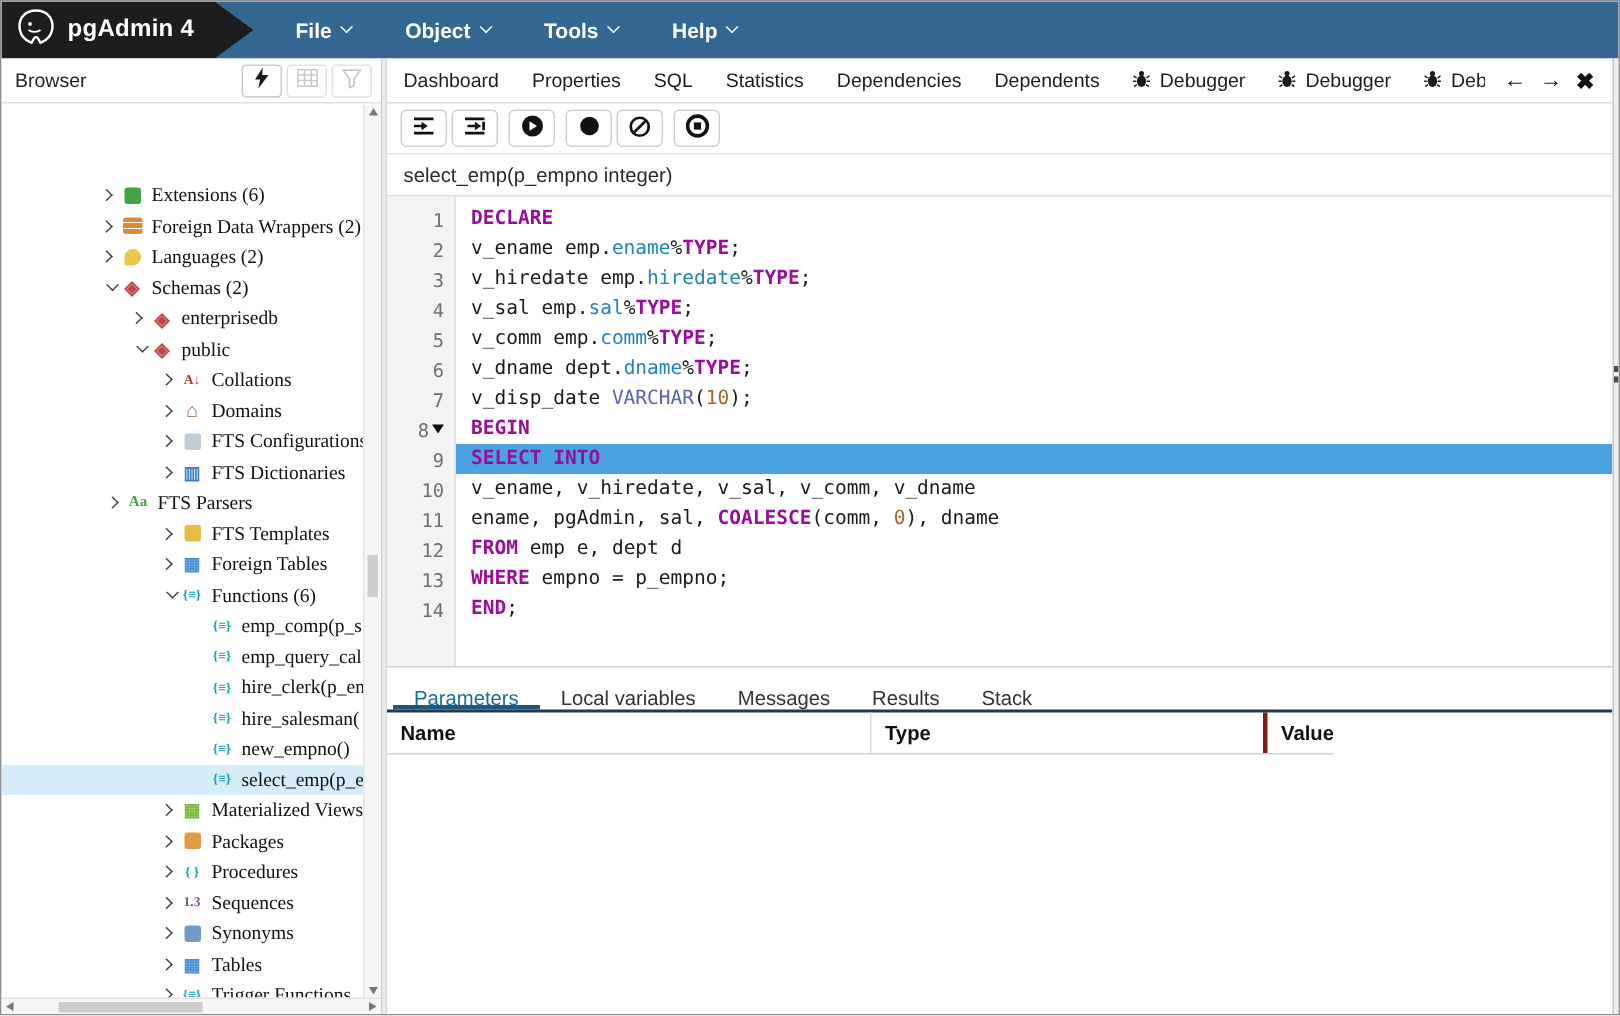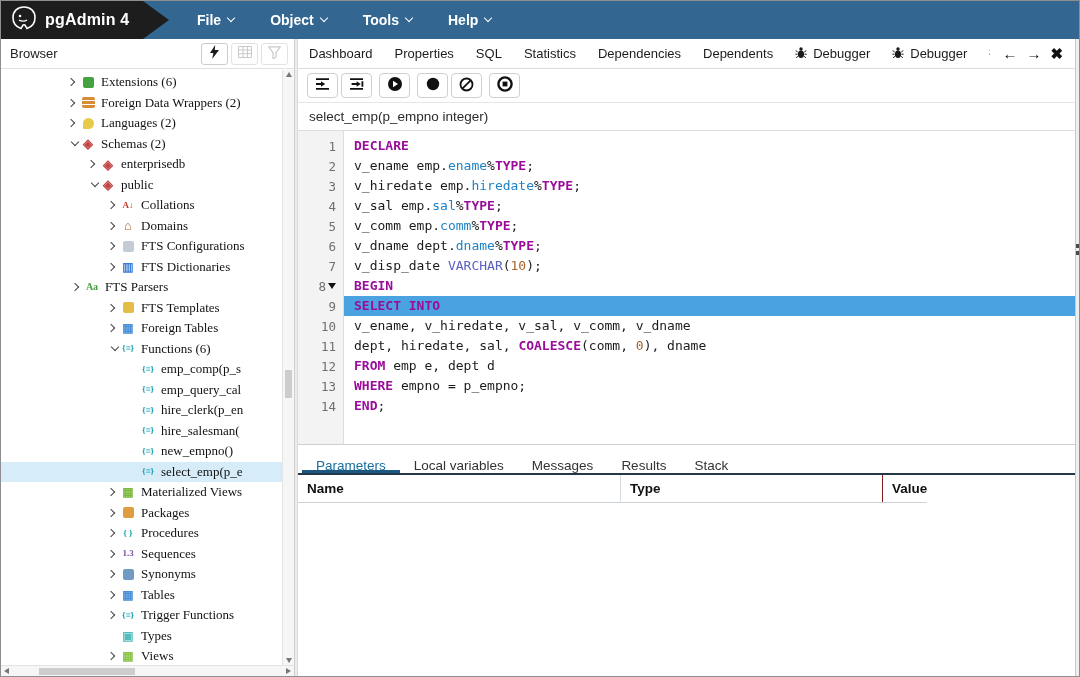--- a/index.html
+++ b/index.html
@@ -15,22 +15,22 @@
   .menus{display:flex;align-items:center;color:#fff;font-size:14px;font-weight:600;gap:36px;padding-left:26px;}
   .menu-item{display:flex;align-items:center;cursor:default;}
   .chev{display:inline-block;width:6px;height:6px;border-right:1.7px solid currentColor;
     border-bottom:1.7px solid currentColor;transform:rotate(45deg);margin-left:7px;margin-top:-4px;}
   .chev.right{transform:rotate(-45deg);margin:0;}
 
   
   .app-body{display:flex;height:637px;}
 
   
-  .sidebar{width:294px;flex:none;border-right:1px solid #cfcfcf;display:flex;flex-direction:column;
-    position:relative;overflow:hidden;background:#fff;}
+  .sidebar{width:254px;flex:none;border-right:1px solid #cfcfcf;display:flex;flex-direction:column;
+    position:relative;overflow:hidden;background:#fff;gap:48px;}
   .sidebar-header{height:30px;flex:none;border-bottom:1px solid #e0e0e0;display:flex;align-items:center;
     justify-content:space-between;padding:0 6px 0 9px;}
   .sidebar-title{font-size:13px;color:#222;}
   .tools{display:flex;gap:3px;}
   .tool-btn{width:27px;height:22px;border:1px solid #ccc;border-radius:3px;background:#fff;display:flex;
     align-items:center;justify-content:center;padding:0;}
   .tool-btn.disabled{opacity:.55;}
   .tree{flex:1;overflow:hidden;padding-top:3px;font-family:Liberation Serif, serif;}
   .tree-row{height:20.5px;display:flex;align-items:center;font-size:13px;color:#111;white-space:nowrap;}
   .tree-row.sel{background:#d6ecf8;}
@@ -92,21 +92,21 @@
 
   .bottom-tabs{height:30px;flex:none;display:flex;align-items:stretch;padding-left:4px;border-bottom:2px solid #25384a;}
   .btab{padding:0 14px;display:flex;align-items:flex-end;font-size:13.5px;color:#333;}
   .btab.active{color:#176e9e;box-shadow:inset 0 -3px 0 #1d567f;}
 
   .grid{flex:1;display:flex;font-size:13.5px;}
   .thead{height:28px;flex:none;display:flex;font-weight:bold;color:#111;border-bottom:1px solid #ccd3d9;}
   .cell{display:flex;align-items:center;padding-left:9px;overflow:hidden;white-space:nowrap;}
   .c0{width:322px;flex:none;}
   .c1{width:262px;flex:none;border-left:1px solid #d8dce1;}
-  .c2{flex:1;border-left:1px solid #7f1d1d;}
+  .c2{flex:1;border-left:3px solid #7f1d1d;}
   .trow{height:28px;flex:none;display:flex;background:#f2f5f8;color:#222;
     background-image:radial-gradient(circle,#dde2e9 1px,transparent 1.2px);background-size:6px 6px;
     border-bottom:1px solid #e4e8ec;}
 </style>
 </head>
 <body>
 
 <div class="window">
 
   <header class="app-header">
@@ -528,21 +528,21 @@
             <div class="code-line"><span class="tok-k">DECLARE</span></div>
             <div class="code-line"><span class="tok-d">v_ename emp.</span><span class="tok-p">ename</span><span class="tok-d">%</span><span class="tok-k">TYPE</span><span class="tok-d">;</span></div>
             <div class="code-line"><span class="tok-d">v_hiredate emp.</span><span class="tok-p">hiredate</span><span class="tok-d">%</span><span class="tok-k">TYPE</span><span class="tok-d">;</span></div>
             <div class="code-line"><span class="tok-d">v_sal emp.</span><span class="tok-p">sal</span><span class="tok-d">%</span><span class="tok-k">TYPE</span><span class="tok-d">;</span></div>
             <div class="code-line"><span class="tok-d">v_comm emp.</span><span class="tok-p">comm</span><span class="tok-d">%</span><span class="tok-k">TYPE</span><span class="tok-d">;</span></div>
             <div class="code-line"><span class="tok-d">v_dname dept.</span><span class="tok-p">dname</span><span class="tok-d">%</span><span class="tok-k">TYPE</span><span class="tok-d">;</span></div>
             <div class="code-line"><span class="tok-d">v_disp_date </span><span class="tok-t">VARCHAR</span><span class="tok-d">(</span><span class="tok-n">10</span><span class="tok-d">);</span></div>
             <div class="code-line"><span class="tok-k">BEGIN</span></div>
             <div class="code-line hl"><span class="tok-k">SELECT INTO</span></div>
             <div class="code-line"><span class="tok-d">v_ename, v_hiredate, v_sal, v_comm, v_dname</span></div>
-            <div class="code-line"><span class="tok-d">dept, hiredate, sal, </span><span class="tok-k">COALESCE</span><span class="tok-d">(comm, </span><span class="tok-n">0</span><span class="tok-d">), dname</span></div>
+            <div class="code-line"><span class="tok-d">ename, pgAdmin, sal, </span><span class="tok-k">COALESCE</span><span class="tok-d">(comm, </span><span class="tok-n">0</span><span class="tok-d">), dname</span></div>
             <div class="code-line"><span class="tok-k">FROM</span><span class="tok-d"> emp e, dept d</span></div>
             <div class="code-line"><span class="tok-k">WHERE</span><span class="tok-d"> empno = p_empno;</span></div>
             <div class="code-line"><span class="tok-k">END</span><span class="tok-d">;</span></div>
           </div>
       </div>
 
       <div class="bottom-tabs" id="bottomTabs">
           <div class="btab active">
             <span>Parameters</span>
           </div>

